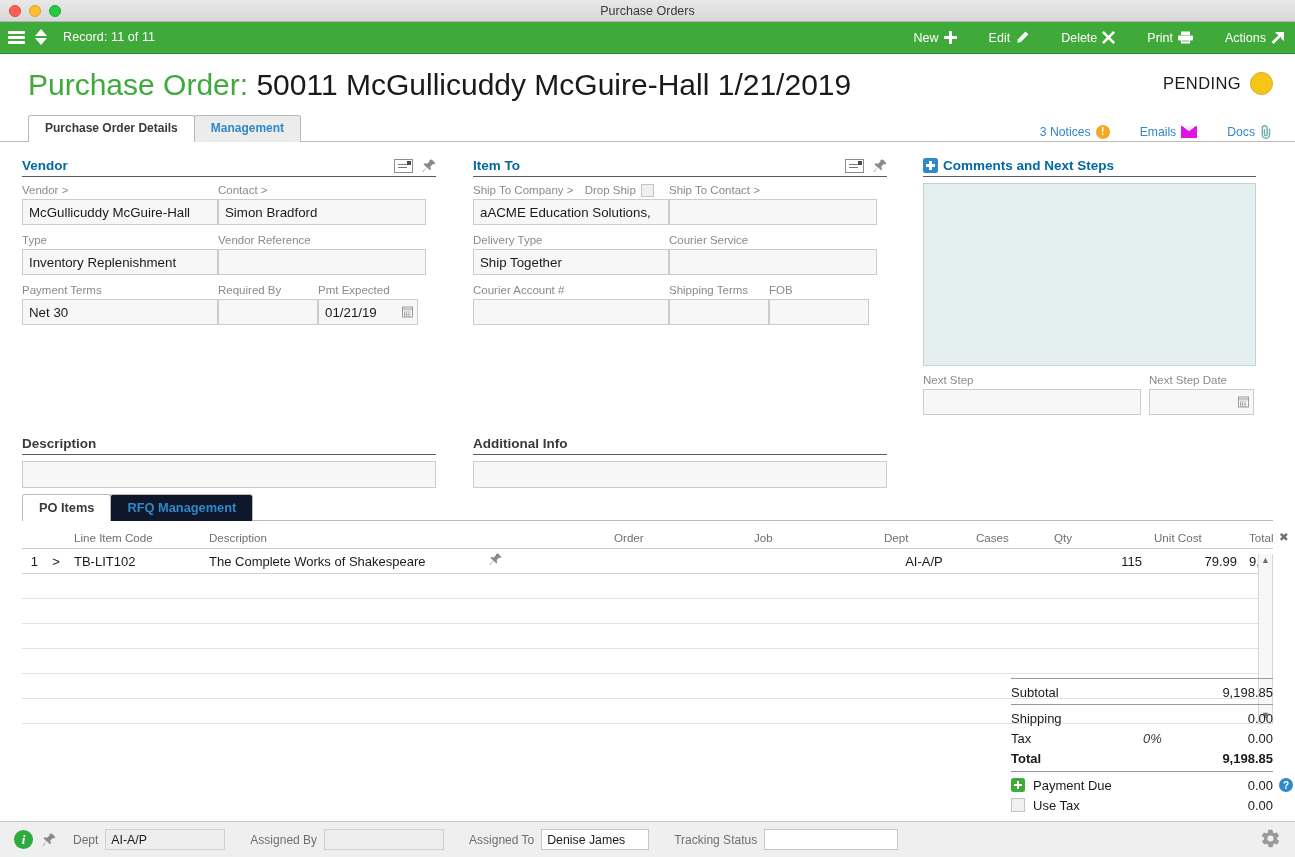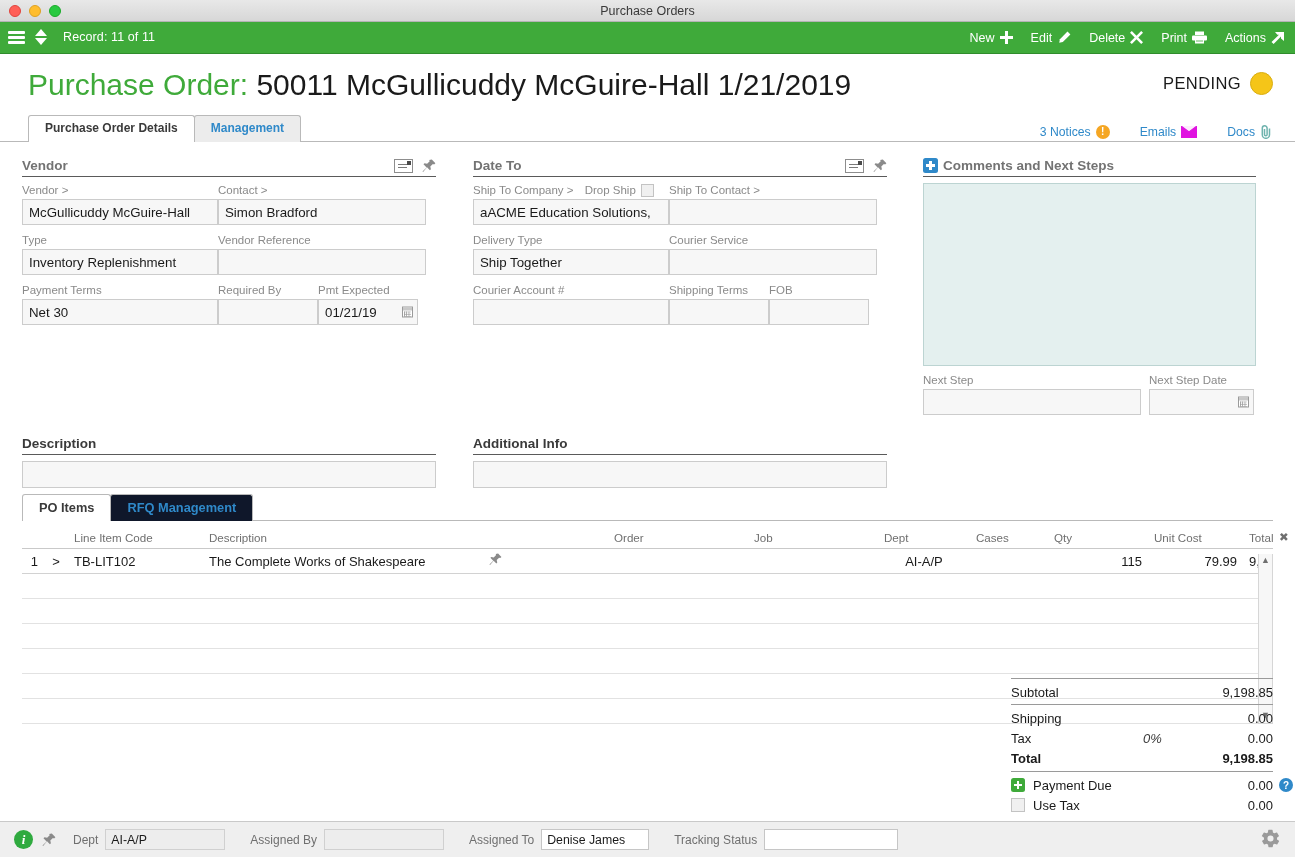--- a/index.html
+++ b/index.html
@@ -38,21 +38,21 @@
     border-bottom:1px solid #2f8c2c;
   }
   .tb-left { display:flex; align-items:center; gap:10px; }
   .hamburger { display:inline-block; width:17px; }
   .hamburger span { display:block; height:2.4px; background:#fff; margin:2.6px 0; border-radius:1px;}
   .updown { display:flex; flex-direction:column; align-items:center; justify-content:center; gap:2px; }
   .updown i { display:block; width:0;height:0; border-left:6px solid transparent; border-right:6px solid transparent;}
   .updown i.up{ border-bottom:7px solid #fff;}
   .updown i.dn{ border-top:7px solid #fff;}
   .record-label { margin-left:6px; font-size:12.5px; letter-spacing:.1px;}
-  .tb-right { margin-left:auto; display:flex; align-items:center; gap:18px;text-align:center; }
+  .tb-right { margin-left:auto; display:flex; align-items:center; gap:32px;text-align:center; }
   .tb-btn { display:flex; align-items:center; gap:5px; cursor:default; font-size:12.5px;}
   .tb-btn svg { display:block; }
 
   
   .page-head { padding: 16px 0 0 0; position:relative; height:56px;}
   .po-title { position:absolute; left:28px; top:14px; font-size:30px; white-space:nowrap;}
   .po-title .lbl { color:#3faa3a; }
   .po-title .val { color:#1a1a1a; }
   .status-wrap { position:absolute; right:22px; top:18px; display:flex; align-items:center; gap:9px;}
   .status-text { font-size:16.5px; color:#1a1a1a; letter-spacing:.4px;}
@@ -81,21 +81,21 @@
 
   
   .content { position:relative; padding: 0 22px; }
   .panels { display:flex; gap:0; margin-top:16px; }
 
   .panel { position:relative; }
   .panel-head {
     display:flex; align-items:center; border-bottom:1.6px solid #5a5a5a;
     padding-bottom:3px; margin-bottom:7px;
   }
-  .panel-title { font-size:13.5px; font-weight:bold; color:#737373;}
+  .panel-title { font-size:13.5px; font-weight:bold; color:#0369a1;}
   .panel-icons { margin-left:auto; display:flex; align-items:center; gap:9px;}
   .mini-list {
     width:19px;height:14px;border:1px solid #8d8d8d; background:#fff; position:relative; display:block;
   }
   .mini-list:before{content:"";position:absolute;left:3px;top:4px;width:9px;height:1.4px;background:#7a7a7a;
      box-shadow:0 3px 0 #7a7a7a;}
   .mini-list:after{content:"";position:absolute;right:1.5px;top:1.5px;width:4px;height:4px;background:#4a4a4a;}
 
   .fields { display:flex; flex-wrap:wrap; }
   .fld { margin: 0 0 9px 0; }
@@ -383,21 +383,21 @@
                 <span>01/21/19</span>
                 <span class="cal-ico"></span>
               </div>
             </div>
           </div>
         </div>
       </div>
 
       <div class="panel shipto-panel">
         <div class="panel-head">
-          <span class="panel-title">Date To</span>
+          <span class="panel-title">Item To</span>
           <span class="panel-icons">
             <span class="mini-list"></span>
             <svg width="14" height="14" viewBox="0 0 14 14">
                 <path d="M9.8 0.6l3.6 3.6-1.3 1.3-1.2-.5-2.6 2.6.6 2.6-1 1L5 8.3 1.1 13 .5 12.4 4.6 8.4 1.5 5.2l1-1 2.6.6L7.7 2.2 7.2 1z" fill="#8a8a8a"></path>
               </svg>
           </span>
         </div>
         <div class="fields">
           <div class="row2">
             <div class="fld w196">

